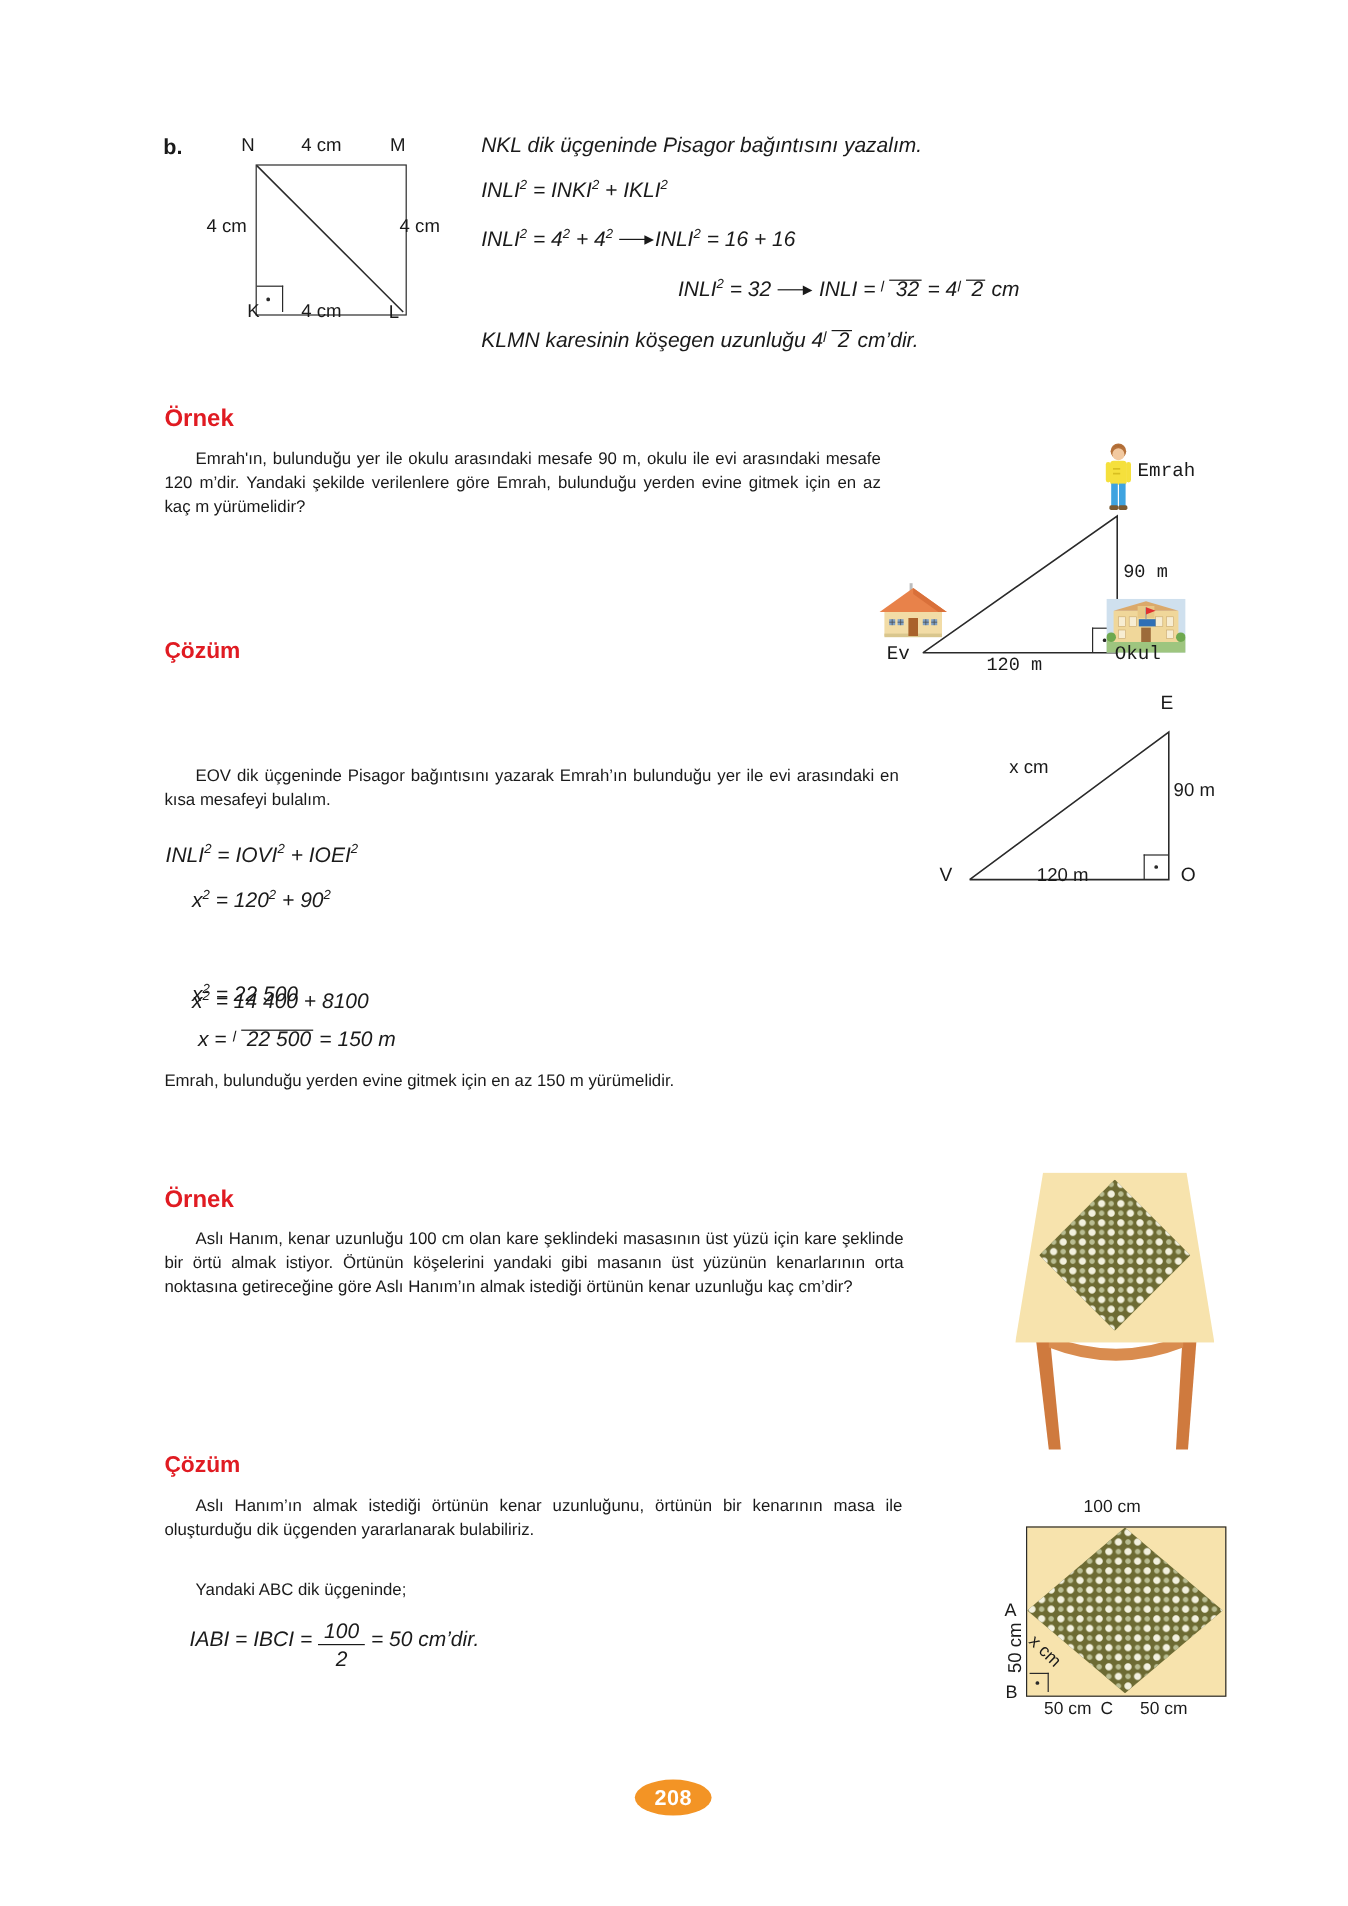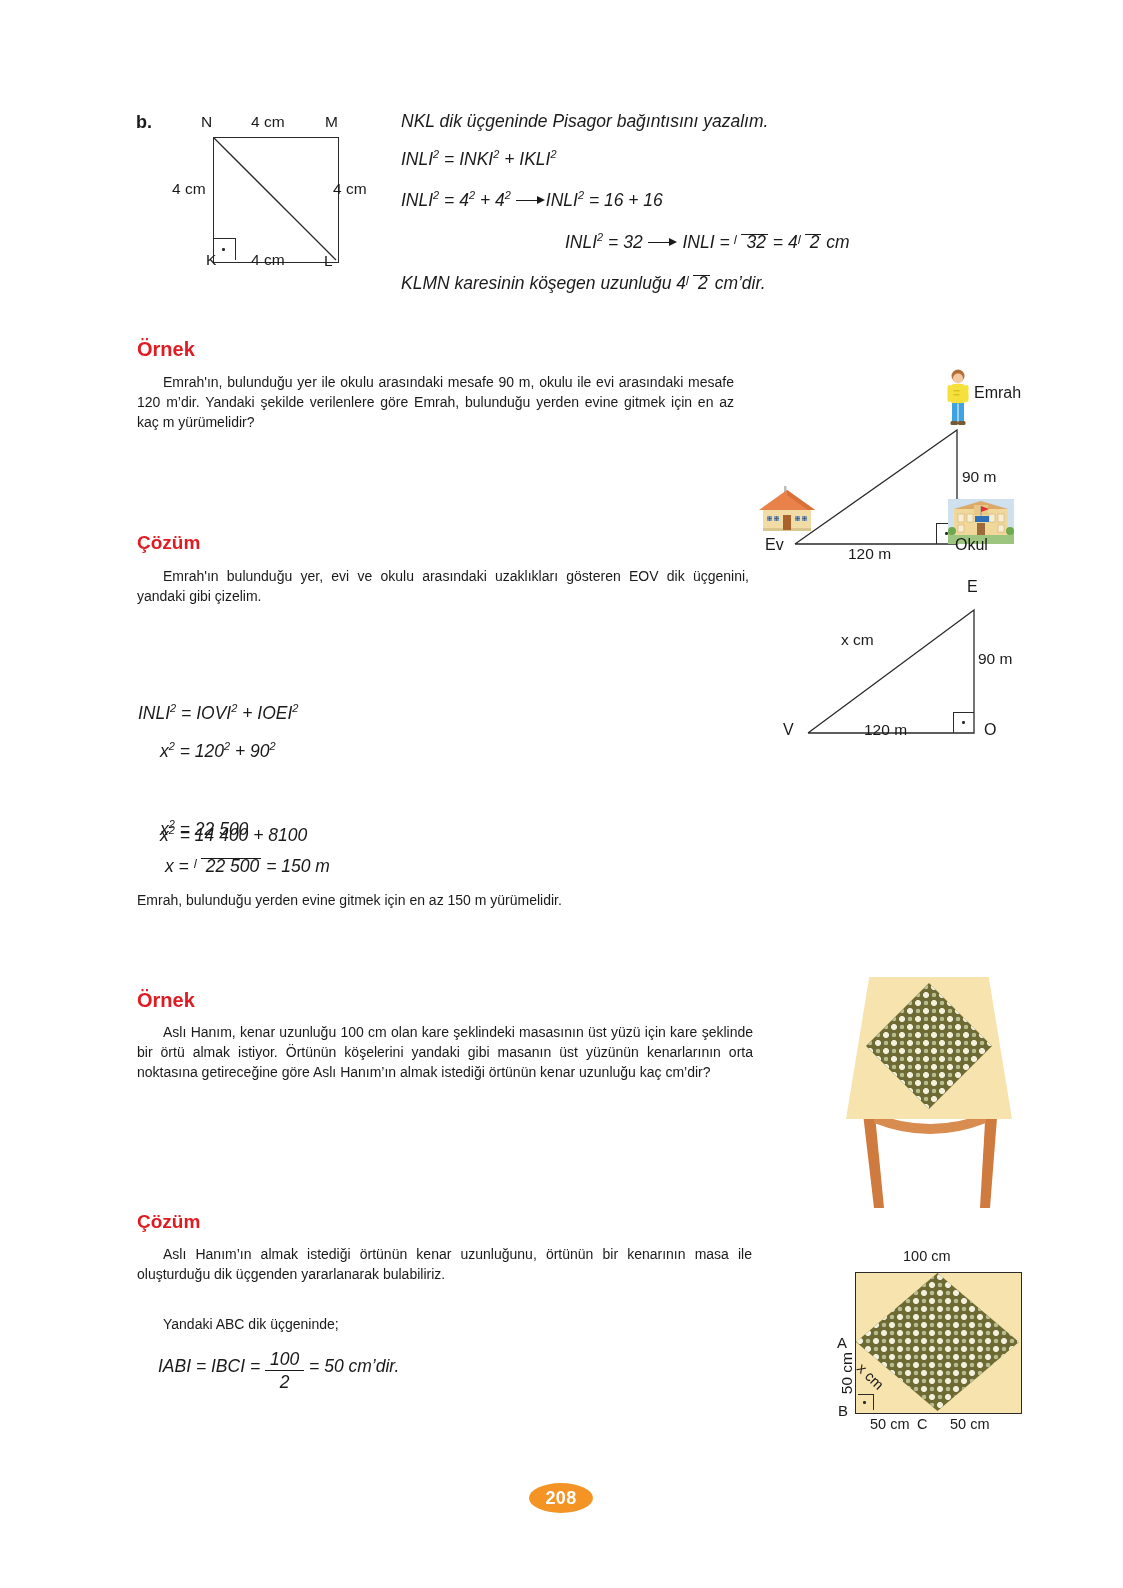--- a/index.html
+++ b/index.html
@@ -166,21 +166,21 @@
 
   <div class="abs math" style="left:401px; top:273px;">
     <span>KLMN karesinin köşegen uzunluğu 4</span><span class="sq"><span>2</span></span>
     <span>cm’dir.</span>
   </div>
 
   <div class="abs hd-red" style="left:137px; top:338px;">Örnek</div>
 
   <div class="abs para indent" style="left:137px; top:372px; width:597px;">Emrah'ın, bulunduğu yer ile okulu arasındaki mesafe 90 m, okulu ile evi arasındaki mesafe 120 m’dir. Yandaki şekilde verilenlere göre Emrah, bulunduğu yerden evine gitmek için en az kaç m yürümelidir?</div>
 
-  <div class="scene" style="left:752px; top:362px; width:268px; height:196px;">
+  <div class="scene" style="left:726px; top:362px; width:268px; height:196px;font-family:Liberation Mono, monospace;">
     <svg width="268" height="196" viewBox="0 0 268 196" style="position:absolute; left:0; top:0;">
 
       <polyline points="43,182 205,68 205,182 43,182" fill="none" stroke="#2a2a2a" stroke-width="1.3"></polyline>
     </svg>
 
     <div class="ra2" style="left:184px; top:161px;">
         <i></i>
       </div>
 
     <div class="abs" style="left:191px; top:6px; width:30px; height:60px;">
@@ -255,22 +255,22 @@
       </svg>
     </div>
     <div class="lbl" style="left:203px; top:174px; font-size:16px;">Okul</div>
 
     <div class="lbl" style="left:210px; top:106px; font-size:15.5px;">90 m</div>
     <div class="lbl" style="left:96px; top:183px; font-size:15.5px;">120 m</div>
   </div>
 
   <div class="abs hd-red" style="left:137px; top:532px; font-size:19px; font-weight:bold;">Çözüm</div>
 
-  <div class="abs para indent" style="left:137px; top:566px; width:612px;">Emrah'ın bulunduğu yer, evi ve okulu arasındaki uzaklıkları gösteren EOV dik üçgenini, yandaki gibi çizelim.</div>
-
+
+  <div class="abs para indent" style="left:137px; top:636px; width:612px;">EOV dik üçgeninde Pisagor bağıntısını yazarak Emrah’ın bulunduğu yer ile evi arasındaki en kısa mesafeyi bulalım.</div>
 
   <div class="scene" style="left:762px; top:570px; width:256px; height:172px;">
     <svg width="256" height="172" viewBox="0 0 256 172" style="position:absolute; left:0; top:0;">
       <polyline points="46,163 212,40 212,163 46,163" fill="none" stroke="#2a2a2a" stroke-width="1.3"></polyline>
     </svg>
     <div class="ra2" style="left:191px; top:142px;">
         <i></i>
       </div>
     <div class="lbl" style="left:205px; top:8px; font-size:16px;">E</div>
     <div class="lbl" style="left:21px; top:151px; font-size:16px;">V</div>

